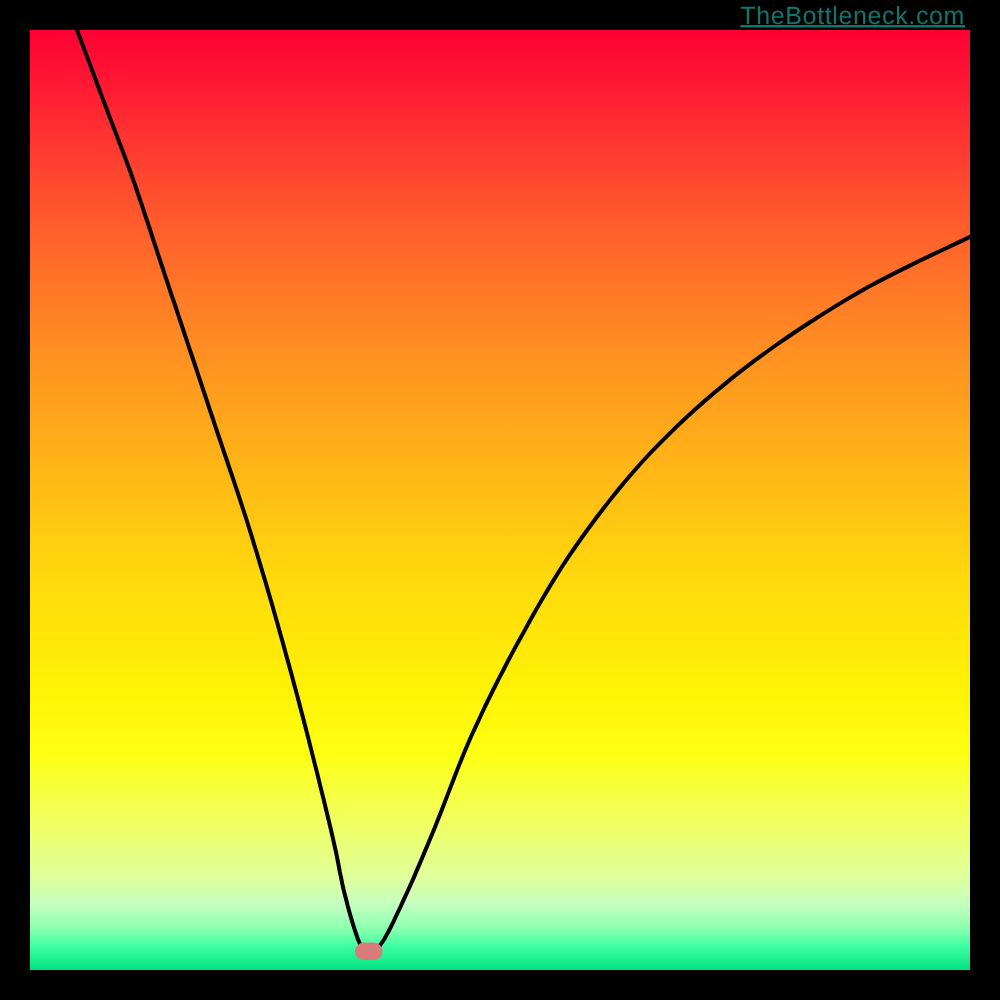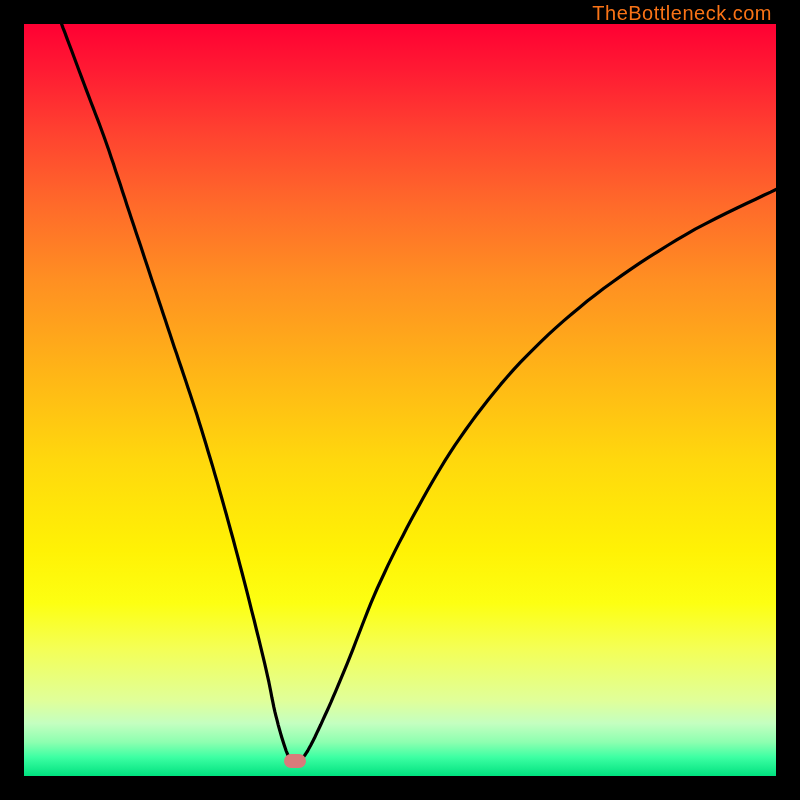--- a/index.html
+++ b/index.html
@@ -23,22 +23,23 @@
       #c4ffc0 93%,
       #8dffb0 95.5%,
       #3dffa3 97.5%,
       #00e17f 100%
     );
   }
   .watermark{
     position:absolute;
     top:2px; right:28px;
     font: 20px Arial, Helvetica, sans-serif;
-    color:#f97316;
+    color:#0f766e;
     letter-spacing:0.5px;
+    text-decoration:underline;
   }
   svg.curve{position:absolute;left:24px;top:24px;}
   .minpoint{
     position:absolute;
     width:22px;height:14px;
     background:#d97b7b;
     border-radius:10px;
     transform:translate(-50%,-50%);
   }
 </style>

